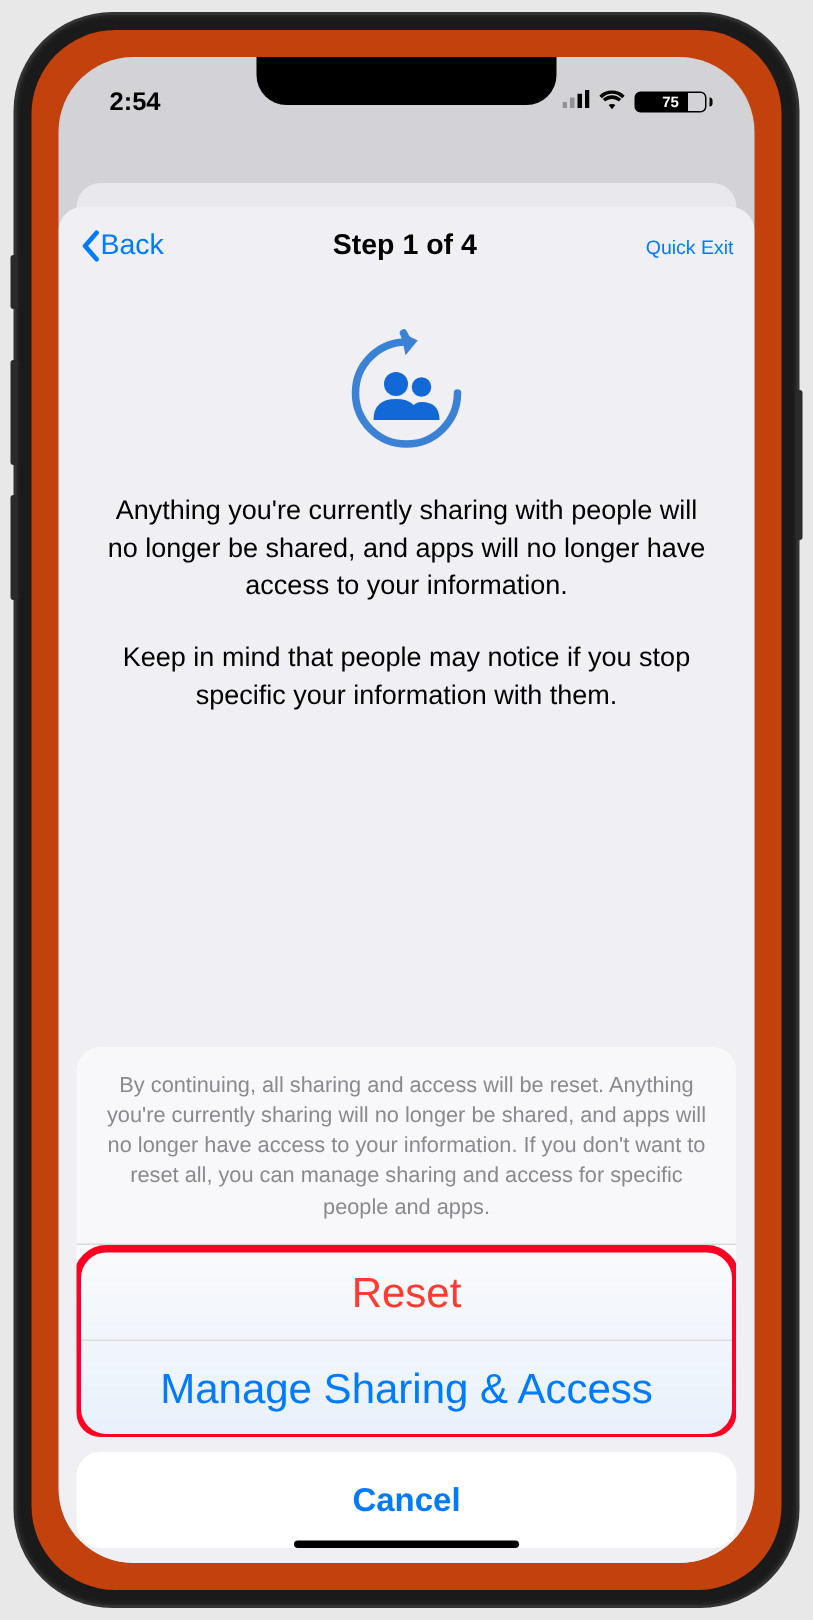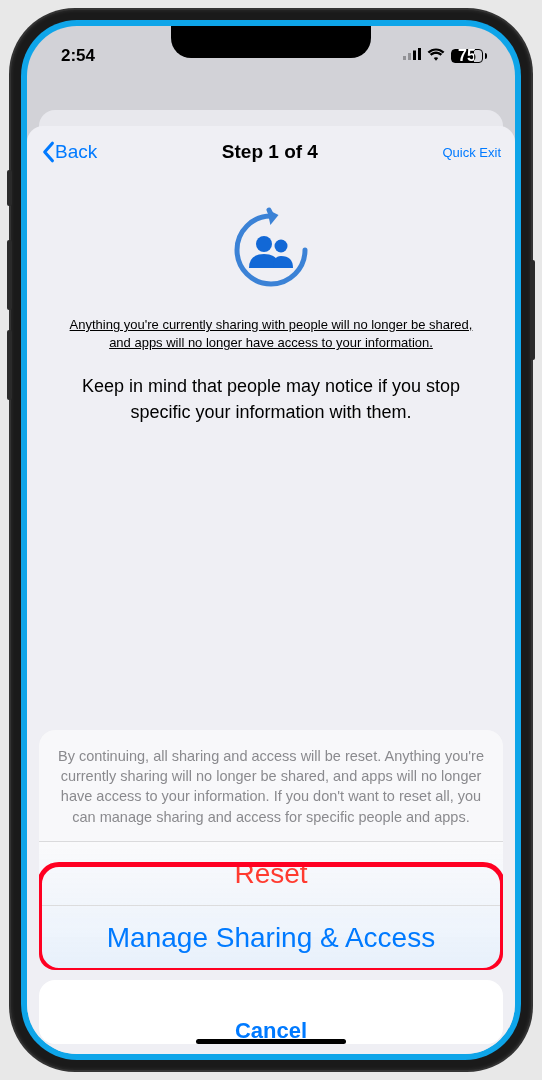--- a/index.html
+++ b/index.html
@@ -17,23 +17,23 @@
       height: 1060px;
       background: #1a1a1a;
       border-radius: 64px;
       padding: 10px;
       position: relative;
       box-shadow: 0 0 0 2px #333, inset 0 0 4px rgba(255,255,255,0.1);
     }
     .phone-inner {
       width: 100%;
       height: 100%;
-      background: #0ea5e9;
+      background: #c2410c;
       border-radius: 56px;
-      padding: 6px;
+      padding: 18px;
       position: relative;
     }
     .screen {
       width: 100%;
       height: 100%;
       background: #d2d2d7;
       border-radius: 50px;
       overflow: hidden;
       position: relative;
     }
@@ -60,29 +60,29 @@
     }
     .status-left { flex: 1; padding-left: 6px; }
     .status-right { flex: 1; display: flex; justify-content: flex-end; align-items: center; gap: 6px; }
     .signal-icon svg, .wifi-icon svg { width: 18px; height: 14px; }
     .battery {
       display: flex;
       align-items: center;
       gap: 2px;
     }
     .battery-body {
-      width: 32px;
+      width: 48px;
       height: 14px;
       border: 1.5px solid #000;
       border-radius: 4px;
       position: relative;
       display: flex;
       align-items: center;
       justify-content: center;
-      font-size: 16px;
+      font-size: 10px;
       font-weight: 700;
       background: linear-gradient(to right, #000 75%, transparent 75%);
     }
     .battery-body span {
       color: #fff;
       mix-blend-mode: difference;
       z-index: 1;
     }
     .battery-tip {
       width: 2px;
@@ -150,25 +150,24 @@
       margin: 8px auto 22px;
     }
     .hero-title {
       font-size: 33px;
       font-weight: 700;
       color: #000;
       margin-bottom: 14px;
       letter-spacing: -0.5px;
     }
     .hero-body {
-      font-size: 13px;
+      font-size: 18px;
       color: #000;
       line-height: 1.4;
       margin-bottom: 22px;
-      text-decoration: underline;
     }
     .hero-note {
       font-size: 18px;
       color: #000;
       line-height: 1.4;
       padding: 0 0px;
     }
     
     .action-sheet {
       position: absolute;
@@ -202,21 +201,21 @@
     }
     .sheet-button:last-child { border-bottom: none; }
     .sheet-button.destructive { color: #ff3b30; background: linear-gradient(to bottom, rgba(250,250,252,0.8), rgba(240,245,252,0.85)); }
     .sheet-button.default { color: #007aff; background: linear-gradient(to bottom, rgba(240,245,252,0.85), rgba(230,240,252,0.9)); }
     .sheet-cancel {
       margin-top: 10px;
       background: #fff;
       border-radius: 16px;
       height: 64px;
       display: flex;
-      align-items: flex-end;
+      align-items: center;
       justify-content: center;
       font-size: 22px;
       color: #007aff;
       font-weight: 600;
     }
     
     .highlight-ring {
       position: absolute;
       border: 5px solid #ff0022;
       border-radius: 22px;

